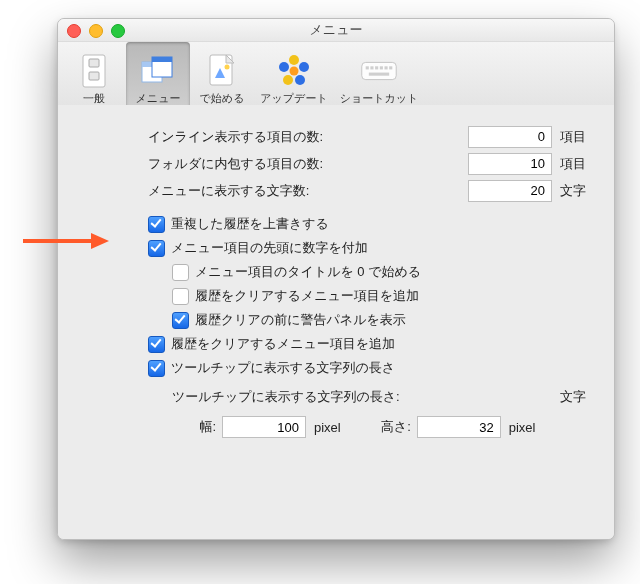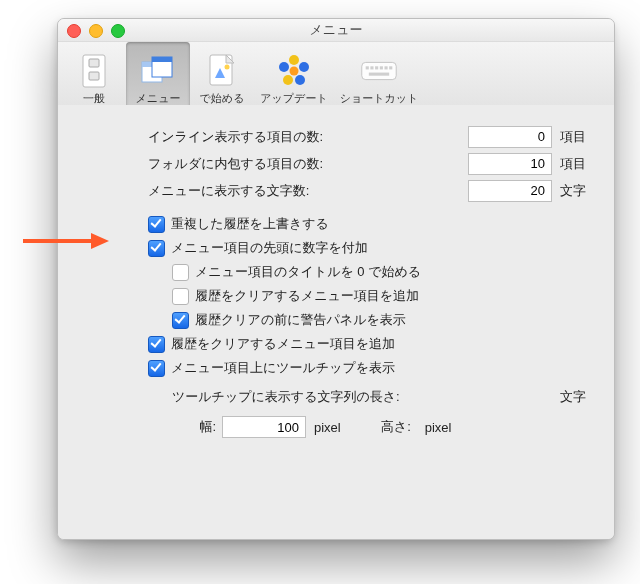--- a/index.html
+++ b/index.html
@@ -192,34 +192,35 @@
       <div class="cbrow ind1">
         <span class="cb on"></span>
         <span>履歴クリアの前に警告パネルを表示</span>
       </div>
       <div class="cbrow">
         <span class="cb on"></span>
         <span>履歴をクリアするメニュー項目を追加</span>
       </div>
       <div class="cbrow">
         <span class="cb on"></span>
-        <span>メニュー項目上にツールチップを表示</span>
+        <span>ツールチップに表示する文字列の長さ</span>
       </div>
       <div class="ttrow">
         <span class="lab2">ツールチップに表示する文字列の長さ:</span>
         <span style="flex:1"></span>
         <span class="unit">文字</span>
       </div>
 
       <div class="dimrow">
         <span class="dlab">幅:</span>
         <input class="nfield" value="100" style="">
         <span class="unit">pixel</span>
         <span style="width:26px"></span>
         <span class="dlab">高さ:</span>
+        <input class="nfield" value="32" style="">
         <span class="unit">pixel</span>
       </div>
 
     </div>
   </div>
 
   <div class="arrow">
     <div class="shaft"></div>
       <div class="head"></div>
   </div>

